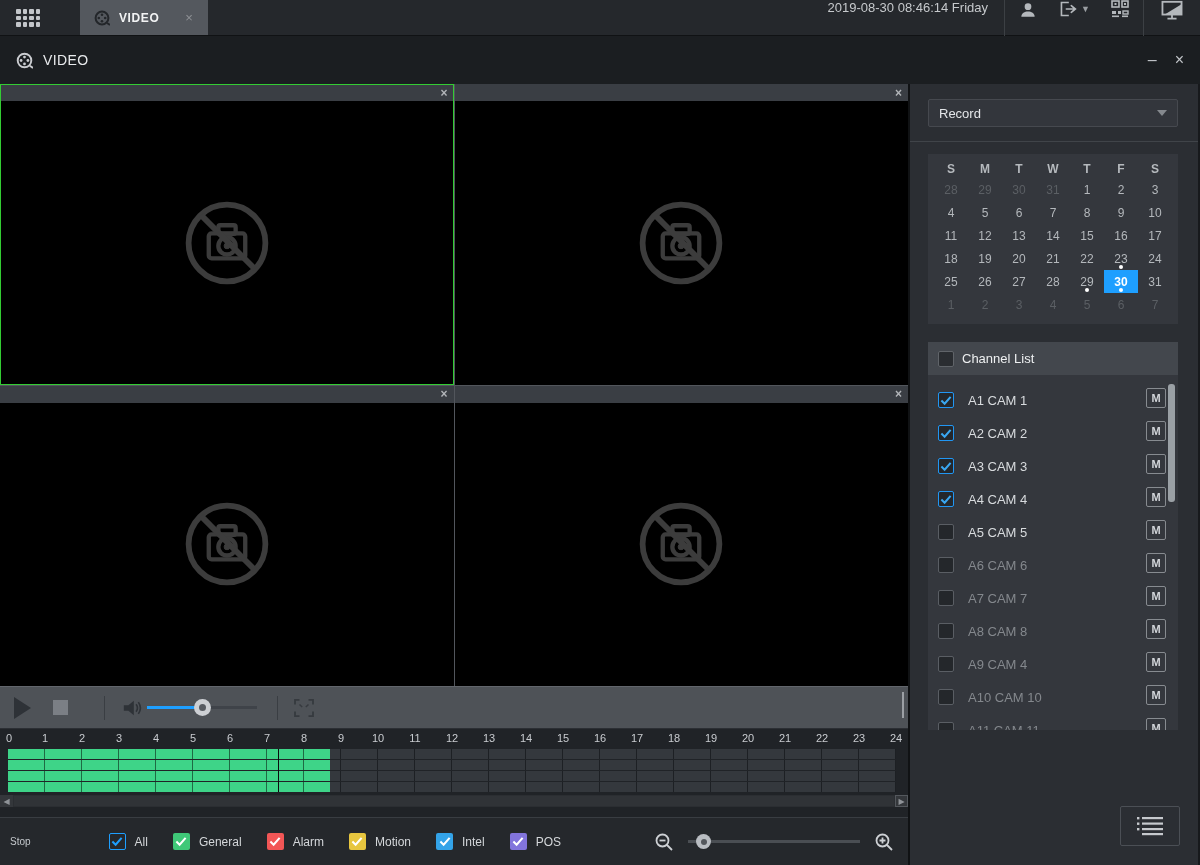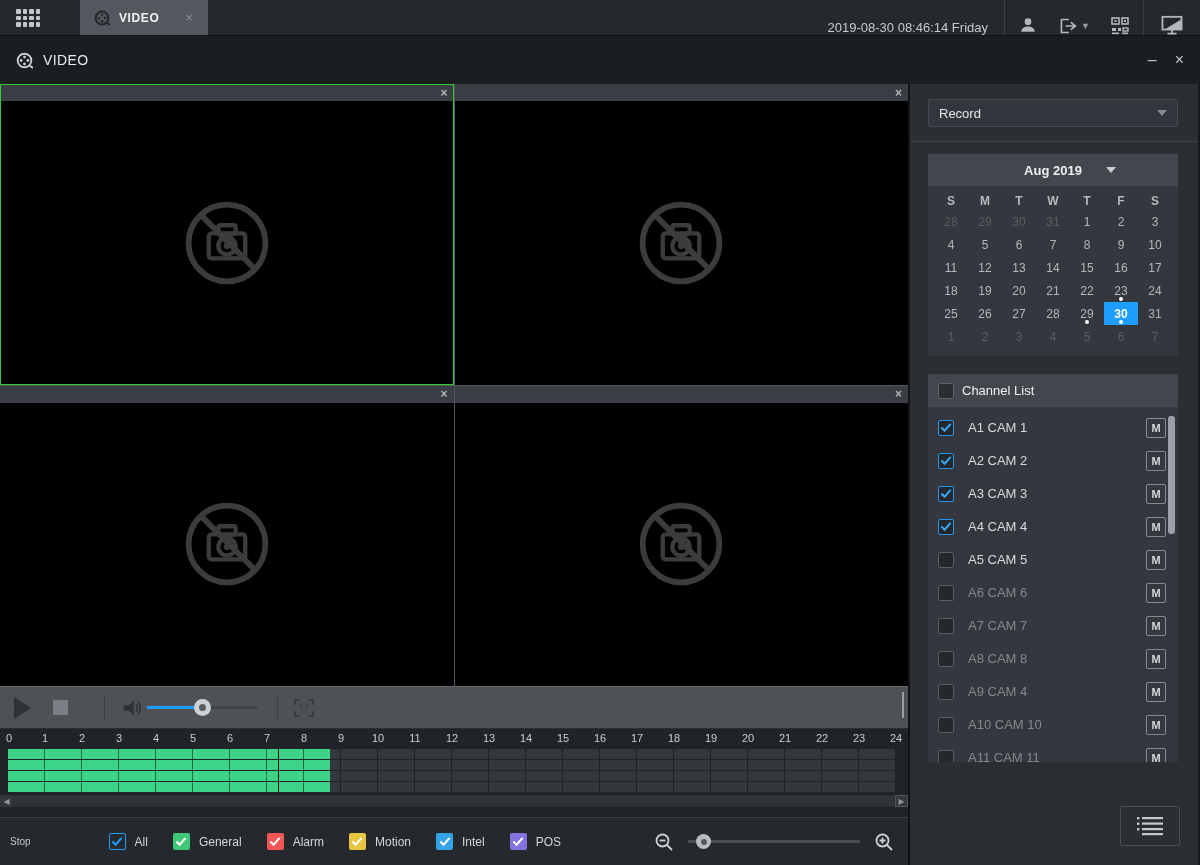--- a/index.html
+++ b/index.html
@@ -9,21 +9,21 @@
   
   .topbar { height:36px; background:#25282c; display:flex; align-items:stretch; border-bottom:1px solid #101214; }
   .apps-grid { width:24px; height:18px; margin:9px 14px 0 16px; display:grid;
                grid-template-columns:repeat(4,1fr); grid-template-rows:repeat(3,1fr); gap:2px; }
   .apps-grid i { background:#c3c6ca; border-radius:1px; }
   .tab { display:flex; align-items:center; padding:0 18px; color:#b2b5b9; font-size:12px;
          font-weight:bold; letter-spacing:.6px; cursor:default; }
   .tab.active { background:#54585e; color:#f2f3f4; margin-left:26px; padding:0 14px; }
   .tab .reel { margin-right:9px; color:#23262a; }
   .tab .tab-close { margin-left:26px; color:#8f9296; font-weight:normal; font-size:13px; }
-  .topbar-right { margin-left:auto; display:flex; align-items:flex-end; }
+  .topbar-right { margin-left:auto; display:flex; align-items:flex-start; }
   .datetime { color:#c6c9cc; font-size:13px; margin-right:16px; }
   .vsep { width:1px; height:36px; background:#3c4044; }
   .top-ico { width:46px; display:flex; align-items:center; justify-content:center; color:#b4b8bc; }
   .caret-sm { color:#9a9ea2; font-size:9px; margin-left:3px; }
 
   
   .titlebar { height:48px; background:#1b1e21; display:flex; align-items:center; padding:0 16px; }
   .titlebar .reel { color:#caccd0; margin-right:10px; }
   .win-title { color:#e8eaec; font-size:14px; letter-spacing:.4px; }
   .win-ctrls { margin-left:auto; display:flex; align-items:center; gap:18px; color:#c3c6ca; font-size:16px; }
@@ -109,21 +109,21 @@
   .cal-cell.sel { background:#1e9fff; color:#fff; font-weight:bold; }
   .cal-cell .dot { position:absolute; bottom:1px; left:50%; transform:translateX(-50%); width:4px; height:4px;
                    border-radius:50%; background:#fff; }
 
   .channel-list { margin:18px 20px 0 18px; height:388px; background:#34373d; overflow:hidden; position:relative; }
   .cl-head { height:33px; background:#43474d; display:flex; align-items:center; padding:0 10px; }
   .cl-head span { color:#eef0f1; font-size:13px; margin-left:8px; }
   .cbox { width:16px; height:16px; border:1px solid #5a5e64; background:#24272b; border-radius:2px;
           display:flex; align-items:center; justify-content:center; flex:none; }
   .cbox.checked { border-color:#2196f3; }
-  .ch-row { height:33px; display:flex; align-items:center; padding:8px 12px 0 10px; }
+  .ch-row { height:33px; display:flex; align-items:flex-end; padding:8px 12px 0 10px; }
   .ch-row span.ch-label { color:#d8dbde; font-size:13px; margin-left:14px; }
   .ch-row.dim span.ch-label { color:#84888d; }
   .m-btn { margin-left:auto; width:20px; height:20px; border:1px solid #878b90; border-radius:2px;
            color:#d2d5d9; font-size:11px; font-weight:bold; display:flex; align-items:center;
            justify-content:center; background:transparent; }
   .cl-scrollbar { position:absolute; right:3px; top:42px; width:7px; height:118px; background:#9aa0a5; border-radius:3px; }
 
   .list-btn { position:absolute; right:18px; bottom:19px; width:60px; height:40px; border:1px solid #4b4f55;
               border-radius:2px; display:flex; align-items:center; justify-content:center; background:transparent; }
 
@@ -445,24 +445,20 @@
   </div>
 
   <div class="sidebar">
     <div class="record-select">
       <span>Record</span>
       <div class="dd-caret"></div>
     </div>
     <div class="sb-divider"></div>
 
     <div class="calendar">
-      <div class="cal-head">
-        <span>Aug 2019</span>
-        <div class="dd-caret"></div>
-      </div>
       <div class="cal-dayrow" id="cal-dayrow">
           <b>S</b>
           <b>M</b>
           <b>T</b>
           <b>W</b>
           <b>T</b>
           <b>F</b>
           <b>S</b>
         </div>
       <div class="cal-grid" id="cal-grid">

